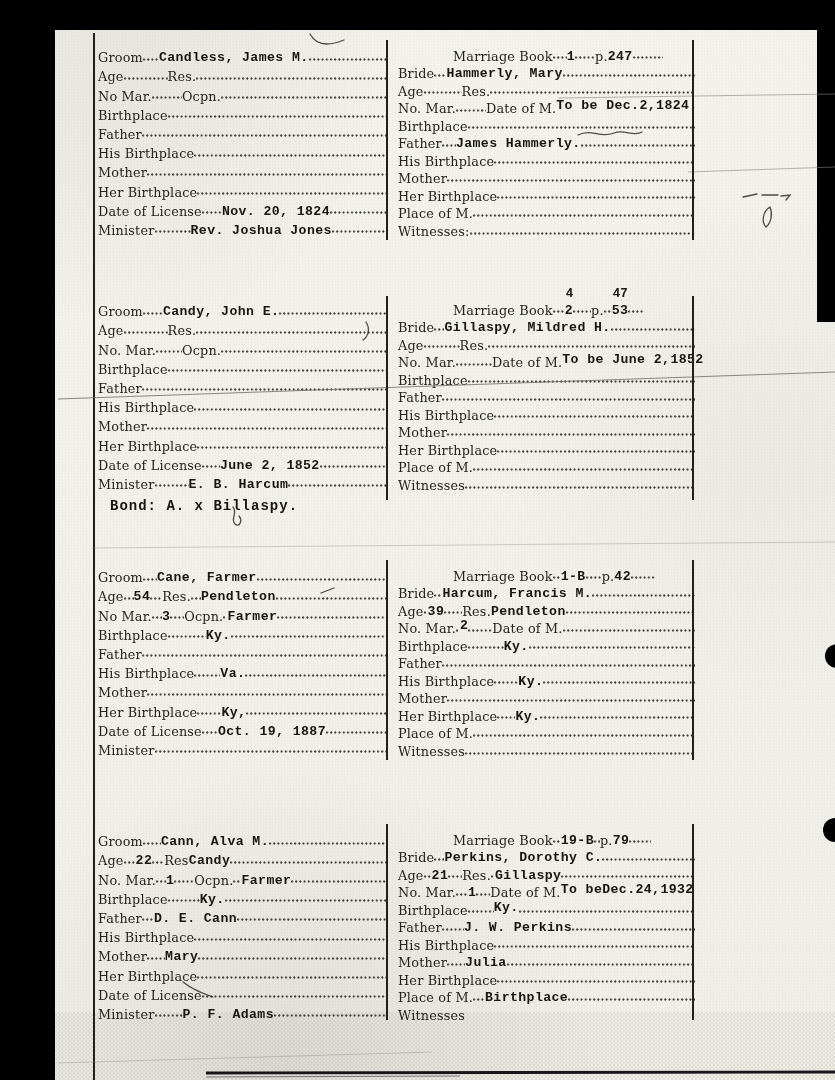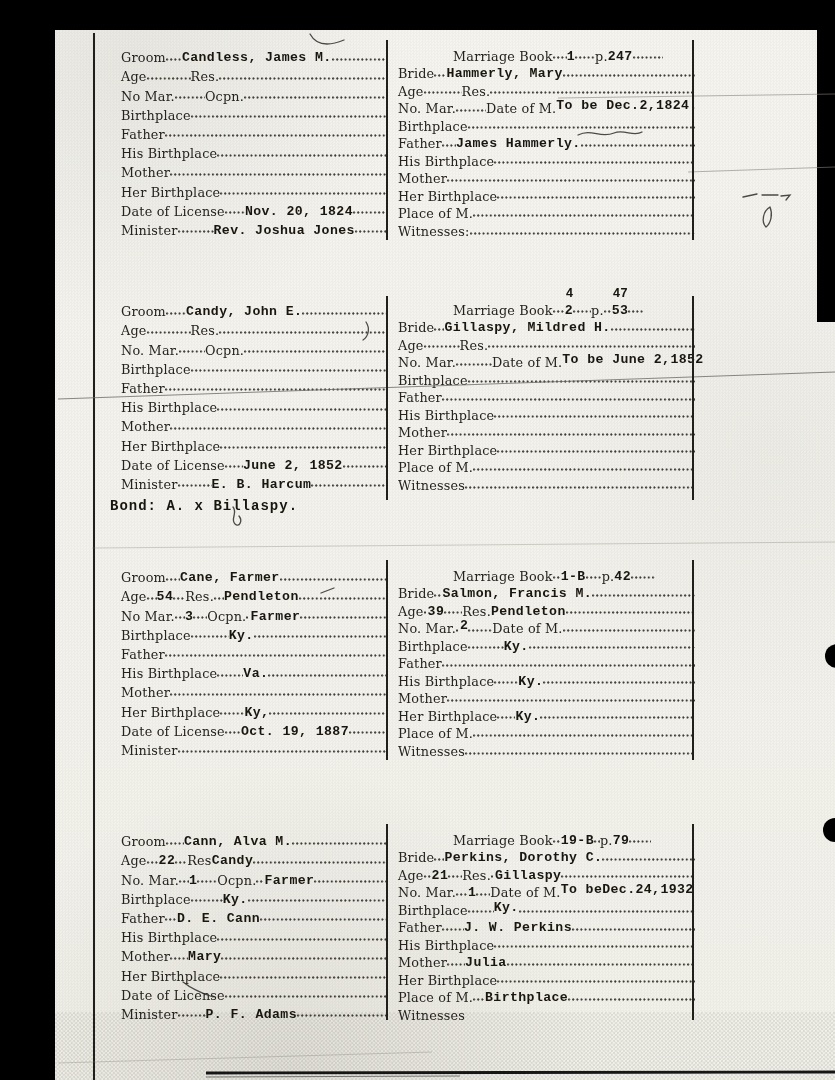--- a/index.html
+++ b/index.html
@@ -19,21 +19,21 @@
          background-image:repeating-conic-gradient(rgba(40,36,28,.10) 0% 25%, rgba(255,255,255,0) 25% 50%);
          background-size:4px 4px;pointer-events:none;}
   .right-strip{position:absolute;left:817px;top:0;width:18px;height:322px;background:#000;}
   .hole{position:absolute;width:24px;height:24px;border-radius:50%;background:#000;}
   .hole-top{left:825px;top:644px;}
   .hole-bottom{left:823px;top:818px;}
   .vline{position:absolute;width:1.6px;background:#201f1c;}
   .vline-main{left:93px;top:33px;height:1047px;}
   .block{position:absolute;left:95px;width:600px;display:flex;align-items:flex-start;}
   .col{box-sizing:border-box;}
-  .col-left{width:291px;padding-left:26px;}
+  .col-left{width:291px;padding-left:3px;}
   .col-right{width:309px;padding-left:12px;}
   .row{display:flex;align-items:flex-end;white-space:nowrap;overflow:visible;}
   .col-left .row{height:19.2px;}
   .col-right .row{height:17.55px;}
   .lab{font-family:"DejaVu Serif",serif;font-size:12.8px;line-height:15px;color:#26231f;letter-spacing:.2px;}
   .val{font-family:"Liberation Mono","DejaVu Sans Mono",monospace;font-weight:700;font-size:13.2px;
        line-height:15px;color:#18160f;letter-spacing:.4px;}
   .val.raise{position:relative;top:-3px;}
   .rel{position:relative;display:inline-block;}
   .up{position:absolute;left:1px;top:-12px;font-family:"Liberation Mono","DejaVu Sans Mono",monospace;
@@ -361,21 +361,21 @@
             <span class="val">1-B</span>
             <span class="dots" style="width: 16px; flex: 0 0 auto;"></span>
             <span class="lab">p.</span>
             <span class="val">42</span>
             <span class="dots" style="width: 24px; flex: 0 0 auto;"></span>
             <span class="gap"></span>
           </div>
           <div class="row">
             <span class="lab">Bride</span>
             <span class="dots" style="width: 8px; flex: 0 0 auto;"></span>
-            <span class="val">Salmon, Francis M.</span>
+            <span class="val">Harcum, Francis M.</span>
             <span class="dots" style="flex: 1 1 8px;"></span>
           </div>
           <div class="row">
             <span class="lab">Age</span>
             <span class="dots" style="width: 4px; flex: 0 0 auto;"></span>
             <span class="val">39</span>
             <span class="dots" style="width: 18px; flex: 0 0 auto;"></span>
             <span class="lab">Res.</span>
             <span class="val">Pendleton</span>
             <span class="dots" style="flex: 1 1 8px;"></span>

